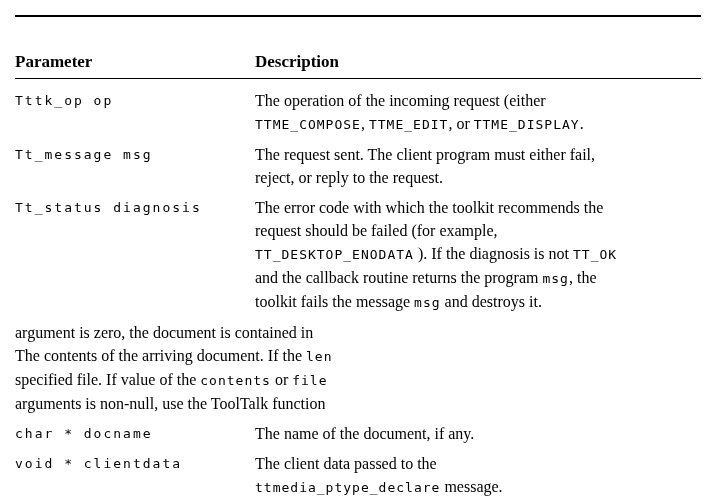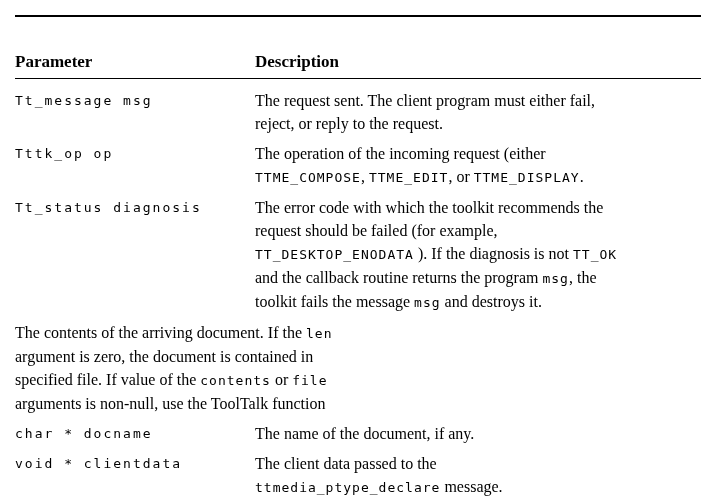--- a/index.html
+++ b/index.html
@@ -74,52 +74,52 @@
 <body>
 
 <div class="doc-table">
   <div class="header-row">
     <div class="col-param">Parameter</div>
     <div class="col-desc">Description</div>
   </div>
   <div class="rows" id="rows">
       <div class="t-row">
         <div class="param-cell">
+          <div class="param-line">Tttk_op op</div>
+        </div>
+        <div class="desc-cell">
+          <div class="desc-line"><span>The operation of the incoming request (either</span></div>
+          <div class="desc-line"><span class="code">TTME_COMPOSE</span><span>, </span><span class="code">TTME_EDIT</span><span>, or </span><span class="code">TTME_DISPLAY</span><span>.</span></div>
+        </div>
+      </div>
+      <div class="t-row">
+        <div class="param-cell">
           <div class="param-line">Tt_message msg</div>
         </div>
         <div class="desc-cell">
           <div class="desc-line"><span>The request sent. The client program must either fail,</span></div>
           <div class="desc-line"><span>reject, or reply to the request.</span></div>
-        </div>
-      </div>
-      <div class="t-row">
-        <div class="param-cell">
-          <div class="param-line">Tttk_op op</div>
-        </div>
-        <div class="desc-cell">
-          <div class="desc-line"><span>The operation of the incoming request (either</span></div>
-          <div class="desc-line"><span class="code">TTME_COMPOSE</span><span>, </span><span class="code">TTME_EDIT</span><span>, or </span><span class="code">TTME_DISPLAY</span><span>.</span></div>
         </div>
       </div>
       <div class="t-row">
         <div class="param-cell">
           <div class="param-line">Tt_status diagnosis</div>
         </div>
         <div class="desc-cell">
           <div class="desc-line"><span>The error code with which the toolkit recommends the</span></div>
           <div class="desc-line"><span>request should be failed (for example,</span></div>
           <div class="desc-line"><span class="code">TT_DESKTOP_ENODATA</span><span> ). If the diagnosis is not </span><span class="code">TT_OK</span></div>
           <div class="desc-line"><span>and the callback routine returns the program </span><span class="code">msg</span><span>, the</span></div>
           <div class="desc-line"><span>toolkit fails the message </span><span class="code">msg</span><span> and destroys it.</span></div>
         </div>
       </div>
       <div class="t-row">
         <div class="desc-cell">
+          <div class="desc-line"><span>argument is zero, the document is contained in</span></div>
           <div class="desc-line"><span>The contents of the arriving document. If the </span><span class="code">len</span></div>
-          <div class="desc-line"><span>argument is zero, the document is contained in</span></div>
           <div class="desc-line"><span>specified file. If value of the </span><span class="code">contents</span><span> or </span><span class="code">file</span></div>
           <div class="desc-line"><span>arguments is non-null, use the ToolTalk function</span></div>
         </div>
       </div>
       <div class="t-row">
         <div class="param-cell">
           <div class="param-line">char * docname</div>
         </div>
         <div class="desc-cell">
           <div class="desc-line"><span>The name of the document, if any.</span></div>

